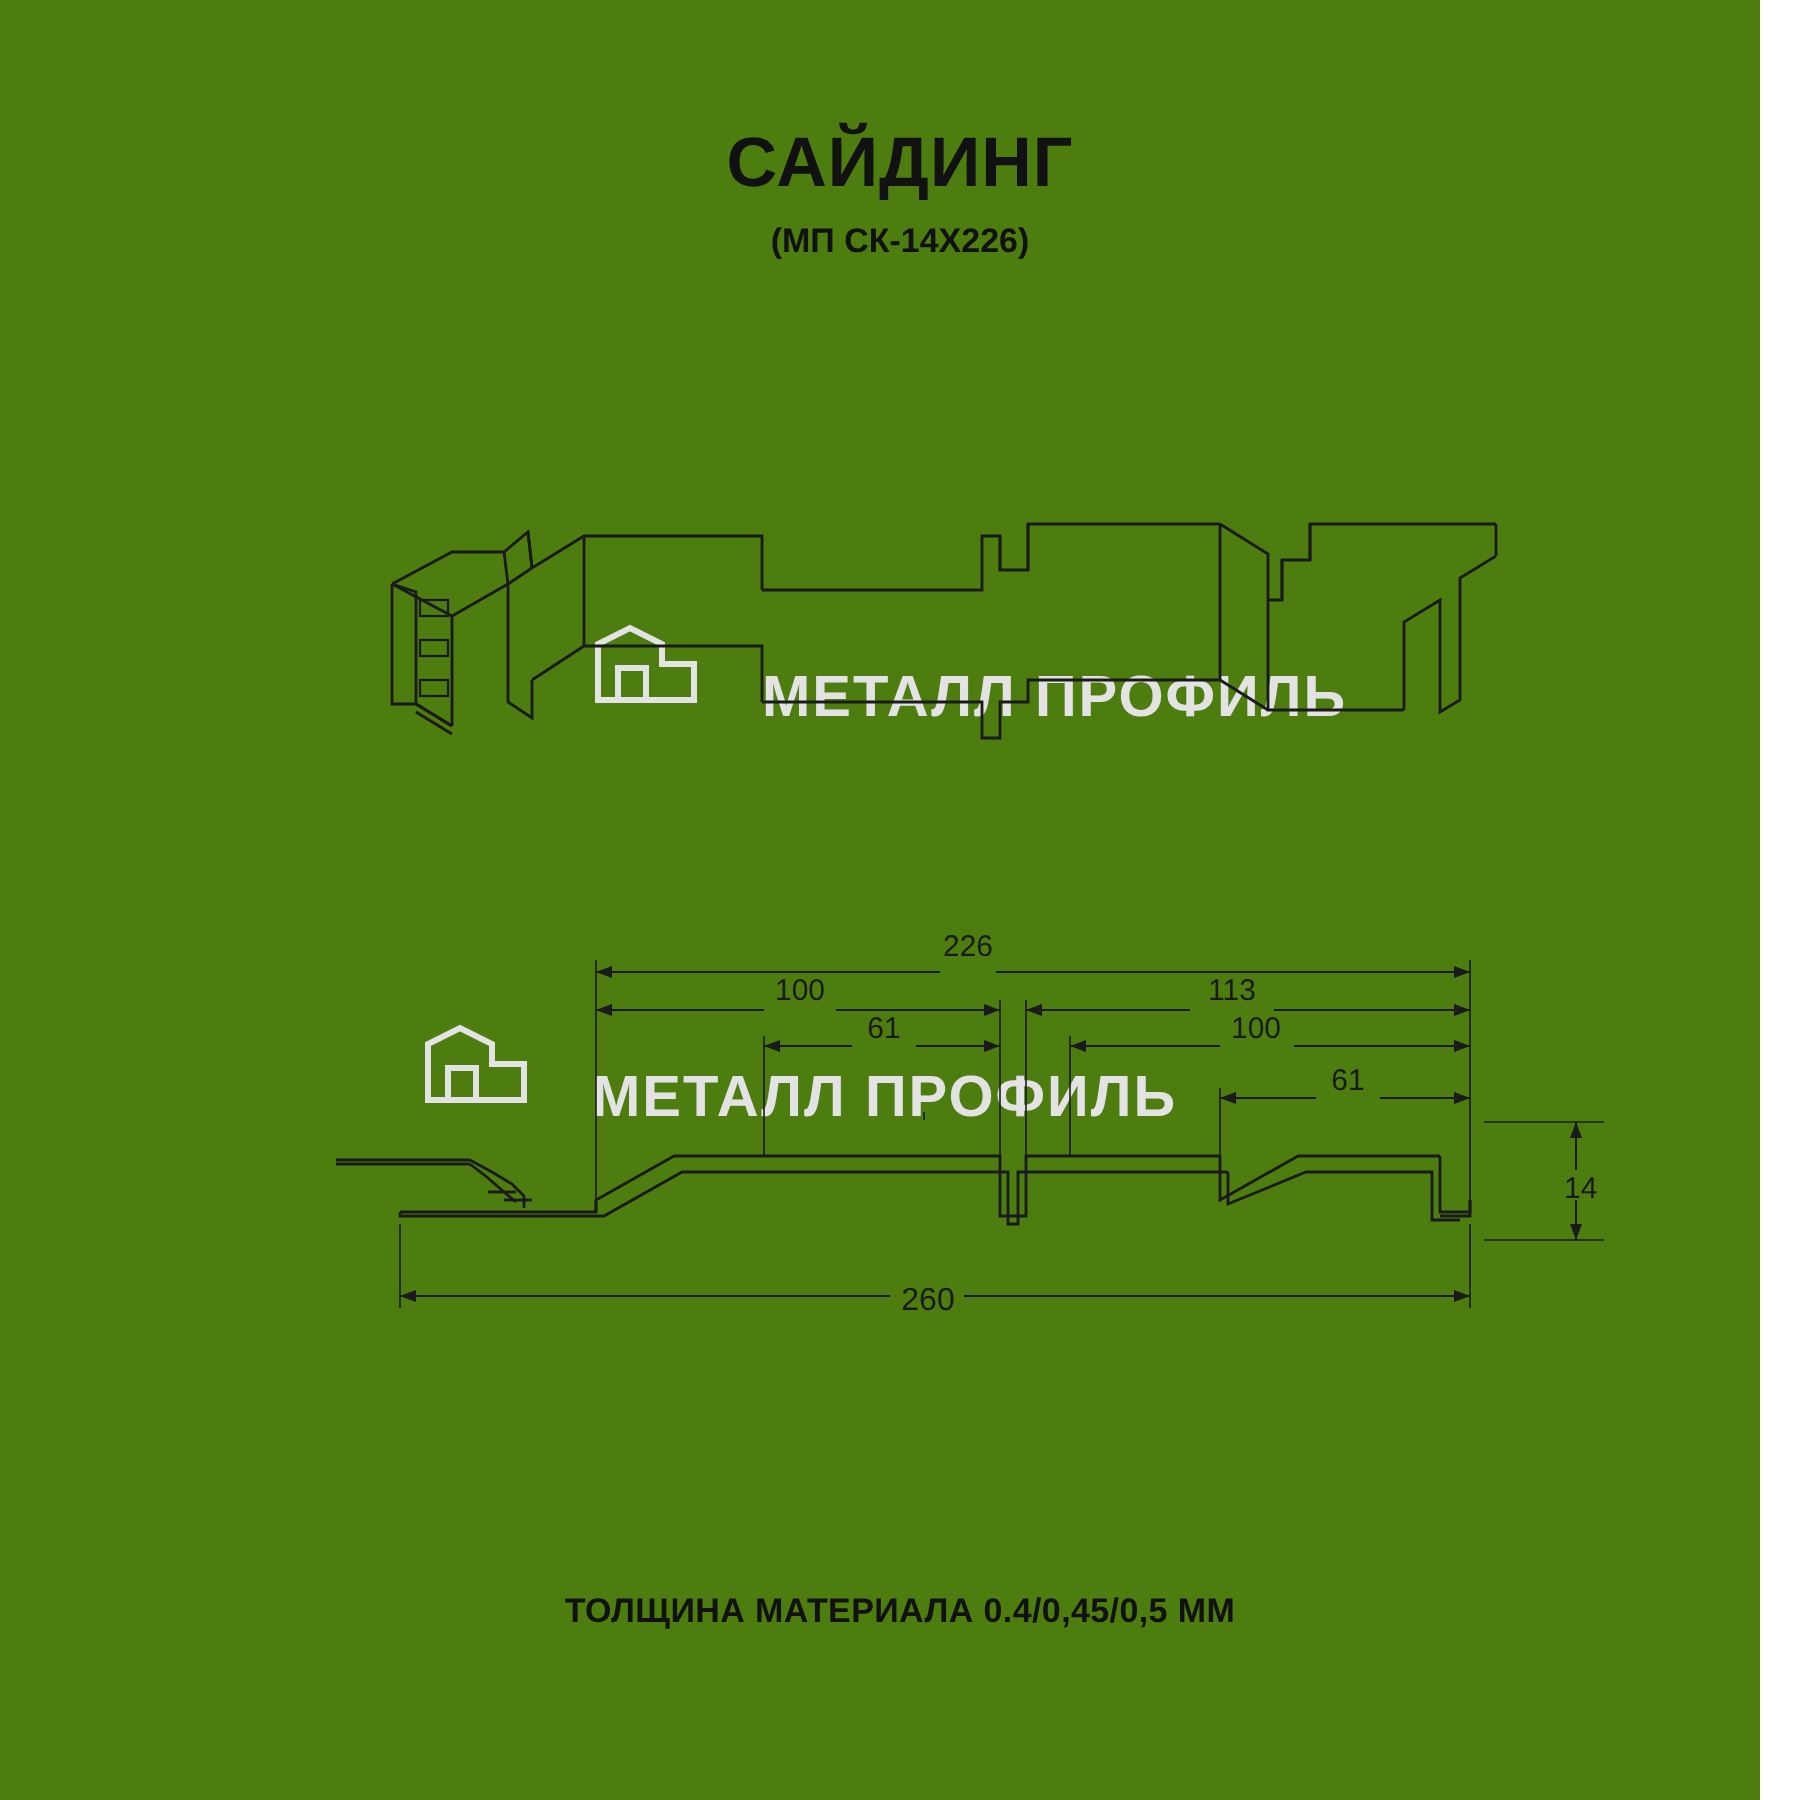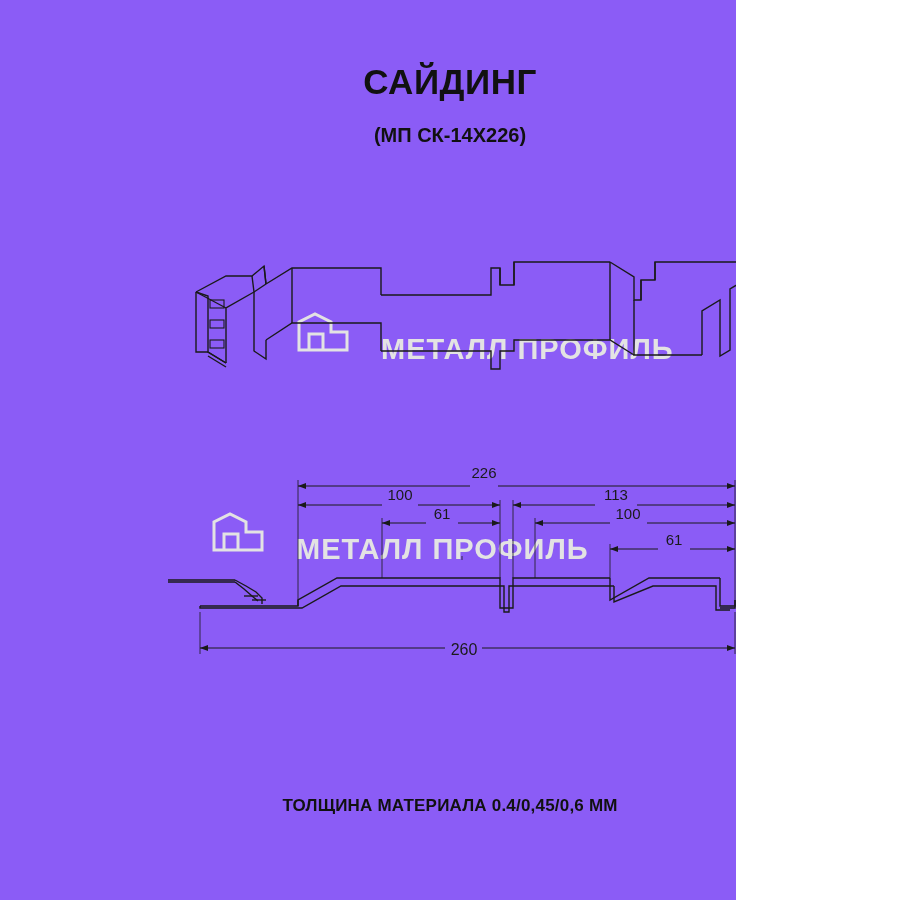--- a/index.html
+++ b/index.html
@@ -6,24 +6,24 @@
     margin: 0;
     padding: 0;
     background: #ffffff;
   }
   body {
     font-family: "Liberation Sans", sans-serif;
     color: #1a1a1a;
   }
   #page {
     position: relative;
-    width: 736px;
+    width: 880px;
     height: 900px;
     overflow: hidden;
-    background: #8b5cf6;
+    background: #4d7c0f;
   }
 
   
   .title-block {
     position: absolute;
     left: 0;
     top: 62px;
     width: 900px;
     text-align: center;
   }
@@ -35,24 +35,24 @@
     color: #111;
   }
   .title-sub {
     font-size: 18px;
     font-weight: bold;
     line-height: 22px;
     margin-top: 10px;
     color: #111;
   }
   .title-code {
-    font-size: 20px;
+    font-size: 17px;
     font-weight: bold;
     line-height: 18px;
-    margin-top: 24px;
+    margin-top: 10px;
     color: #111;
   }
 
   
   .footer-note {
     position: absolute;
     left: 0;
     top: 796px;
     width: 900px;
     text-align: center;
@@ -255,15 +255,15 @@
         <text x="586" y="500">113</text>
         <text x="412" y="519">61</text>
         <text x="598" y="519">100</text>
         <text x="644" y="545">61</text>
         <text x="752" y="599" text-anchor="start">14</text>
         <text x="434" y="655" font-size="16">260</text>
       </g>
     </svg>
   </div>
 
-  <div class="footer-note">ТОЛЩИНА МАТЕРИАЛА 0.4/0,45/0,6 ММ</div>
+  <div class="footer-note">ТОЛЩИНА МАТЕРИАЛА 0.4/0,45/0,5 ММ</div>
 
 </div>
 
 </body></html>

